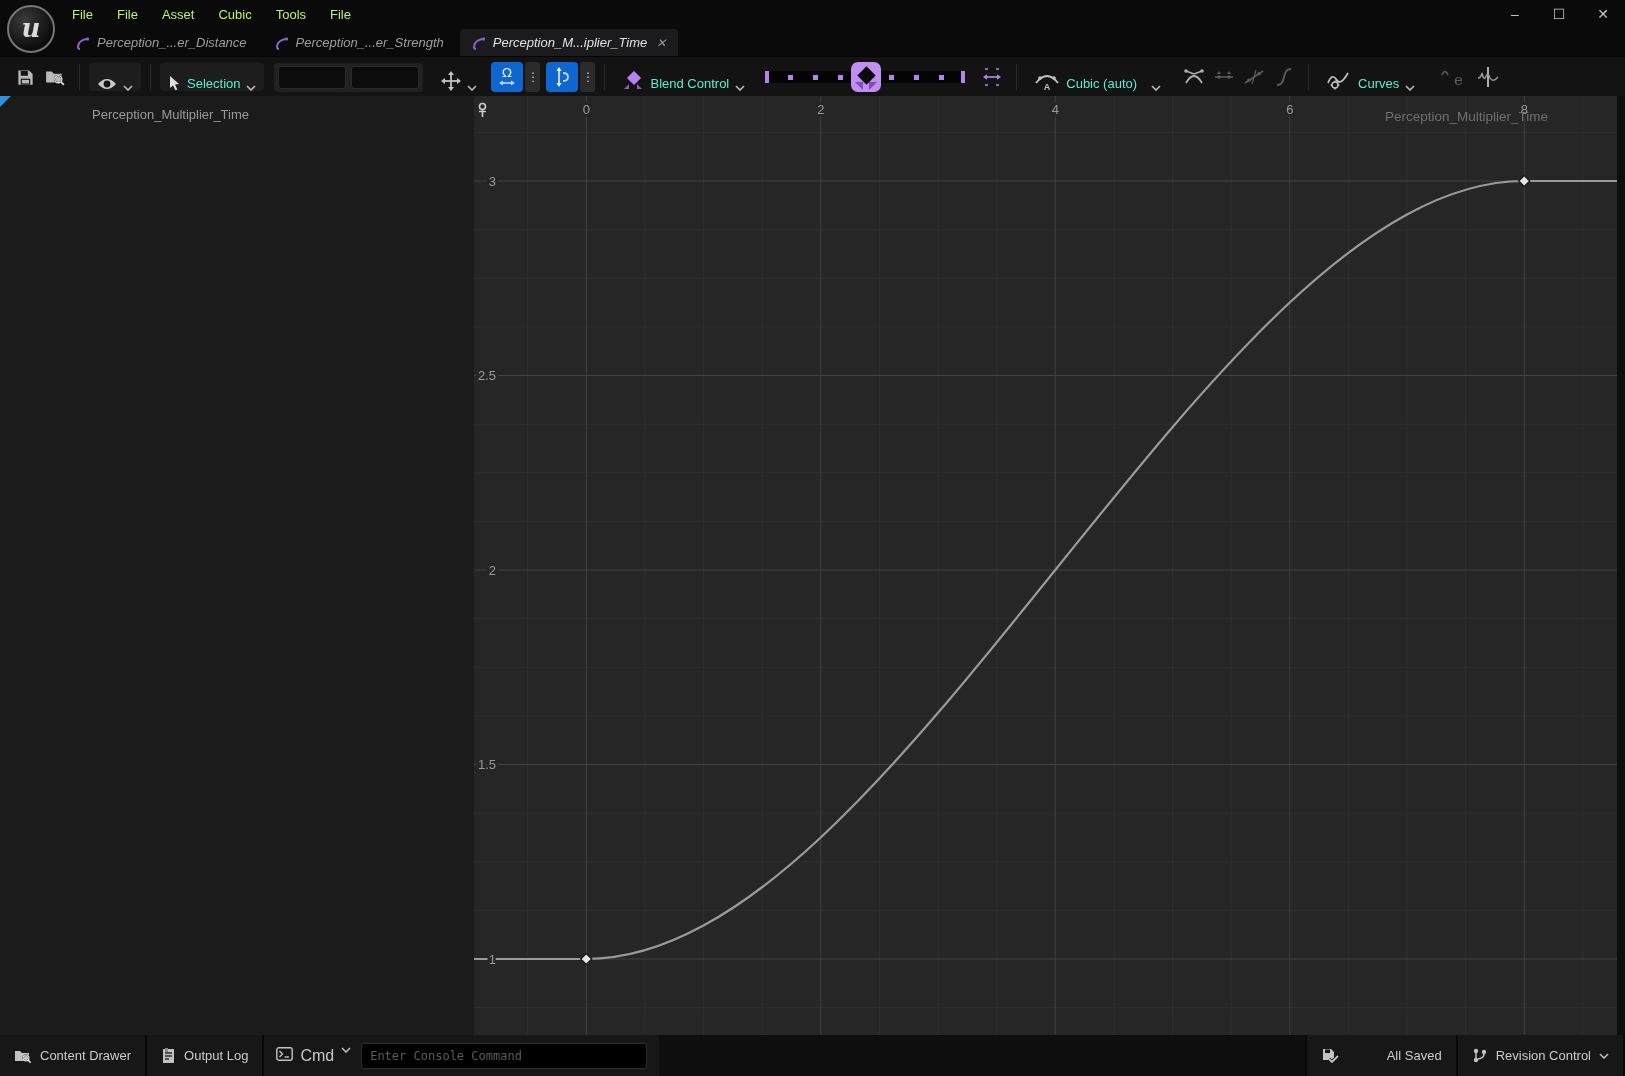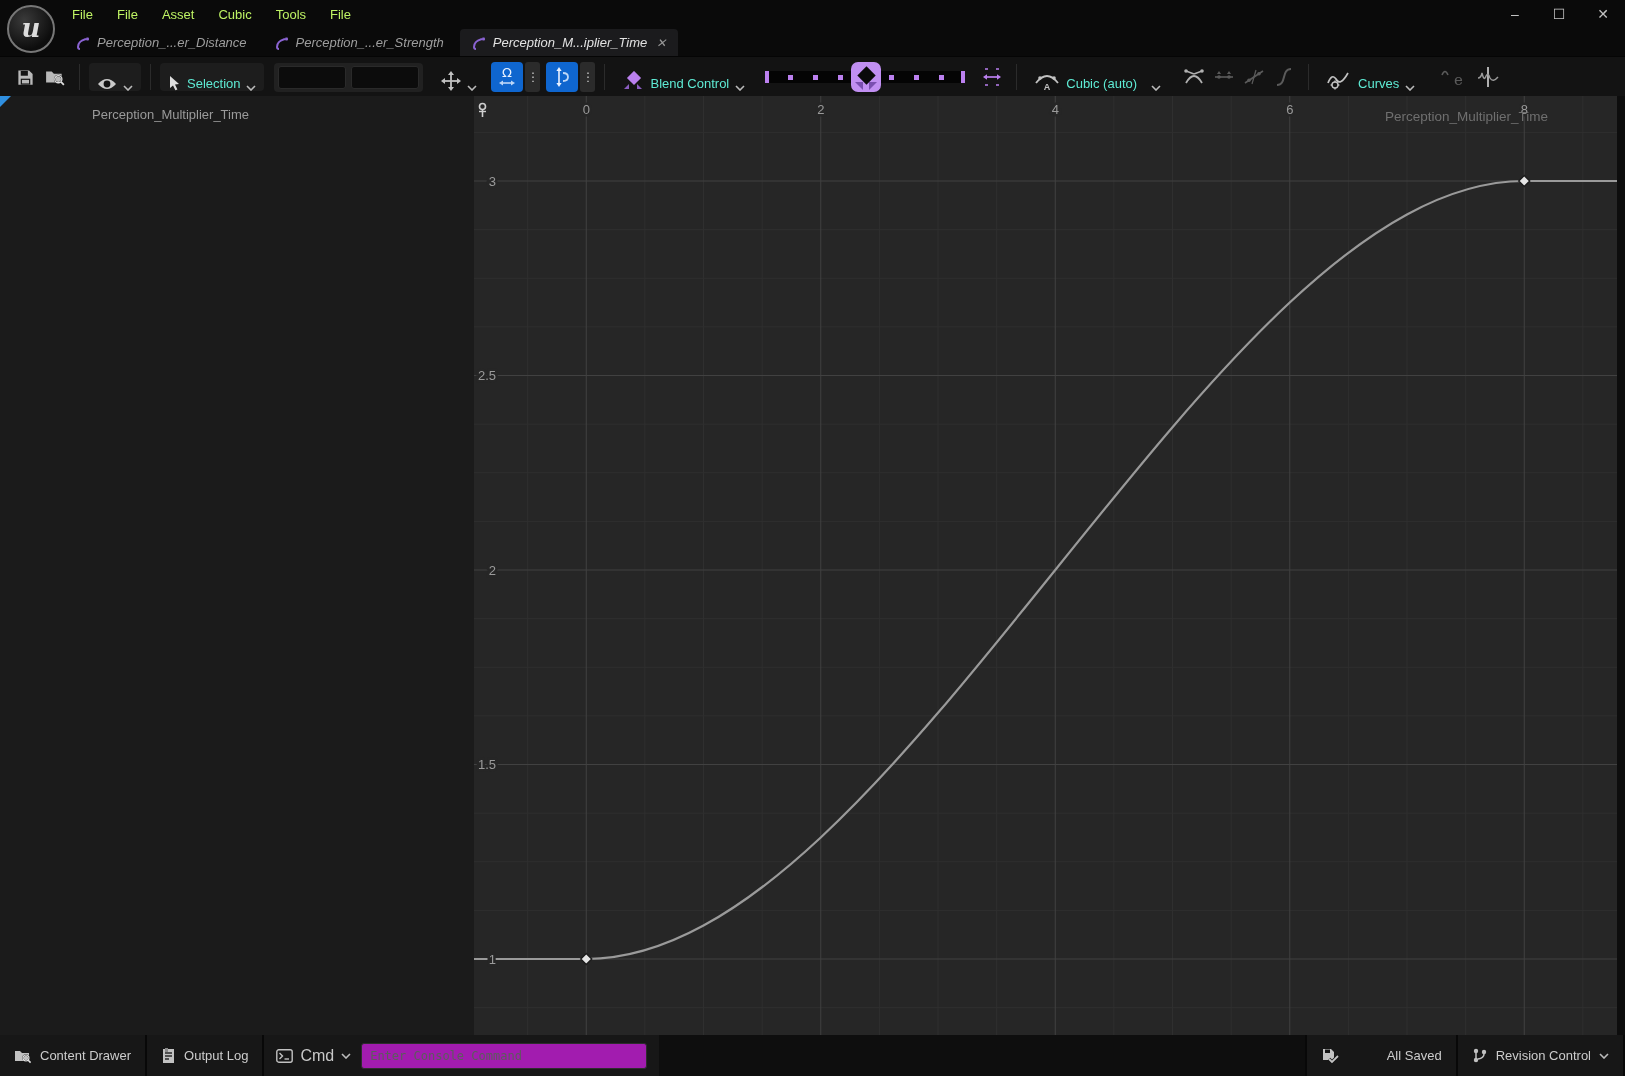--- a/index.html
+++ b/index.html
@@ -56,21 +56,21 @@
   #curve-name{position:absolute;top:11px;left:92px;font-size:13px;color:#9a9a9a;}
   #graph{width:1143px;height:939px;position:relative;background:#262626;flex:none;}
   #graph svg.plot{position:absolute;inset:0;}
   #graph-pin{position:absolute;top:6px;left:2px;z-index:3;}
   #scroll-strip{width:8px;background:#0d0d0d;flex:none;}
 
   
   #statusbar{position:absolute;left:0;bottom:0;width:1625px;height:41px;background:#080808;display:flex;align-items:stretch;}
   .sb-btn{display:flex;align-items:center;gap:8px;background:#171717;padding:0 14px;margin-right:2px;font-size:13px;color:#cccccc;flex:none;}
   #console-panel{display:flex;align-items:center;gap:10px;background:#171717;padding:0 12px;flex:none;}
-  #console-input{width:268px;height:24px;background:#a21caf;border:1px solid #2d2d2d;border-radius:3px;
+  #console-input{width:268px;height:24px;background:#000000;border:1px solid #2d2d2d;border-radius:3px;
                  font-family:"DejaVu Sans Mono",monospace;font-size:12px;color:#bbb;padding:0 8px;}
   #console-input::placeholder{color:#5c5c5c;}
   #sb-spacer{flex:1;background:#0e0e0e;margin-right:2px;}
   .sb-right{margin-right:2px;gap:48px;}
   svg{display:block;}
 </style>
 </head>
 <body>
 
 <div id="window">
@@ -425,21 +425,21 @@
         <g stroke="#111" stroke-width="1.3">
             <line x1="4" y1="5" x2="11" y2="5"></line>
             <line x1="4" y1="8" x2="11" y2="8"></line>
             <line x1="4" y1="11" x2="8" y2="11"></line>
           </g>
         <rect x="4" y="0" width="3" height="4" fill="#888"></rect>
       </svg>
       <span>Output Log</span>
     </div>
     <div id="console-panel">
-      <div style="display:flex;align-items:center;gap:7px">
+      <div style="display:flex;gap:7px">
         <svg width="17" height="14" viewBox="0 0 17 14">
           <rect x="0.8" y="0.8" width="15.4" height="12.4" rx="2" fill="none" stroke="#c2c2c2" stroke-width="1.4"></rect>
           <path d="M3.5 4l3 3 -3 3" fill="none" stroke="#c2c2c2" stroke-width="1.4"></path>
           <line x1="8.5" y1="10" x2="13" y2="10" stroke="#c2c2c2" stroke-width="1.4"></line>
         </svg>
         <span>Cmd</span>
         <svg class="chev" width="10" height="6" viewBox="0 0 10 6">
           <polyline points="1,1 5,5 9,1" fill="none" stroke="#bbb" stroke-width="1.6"></polyline>
         </svg>
       </div>

